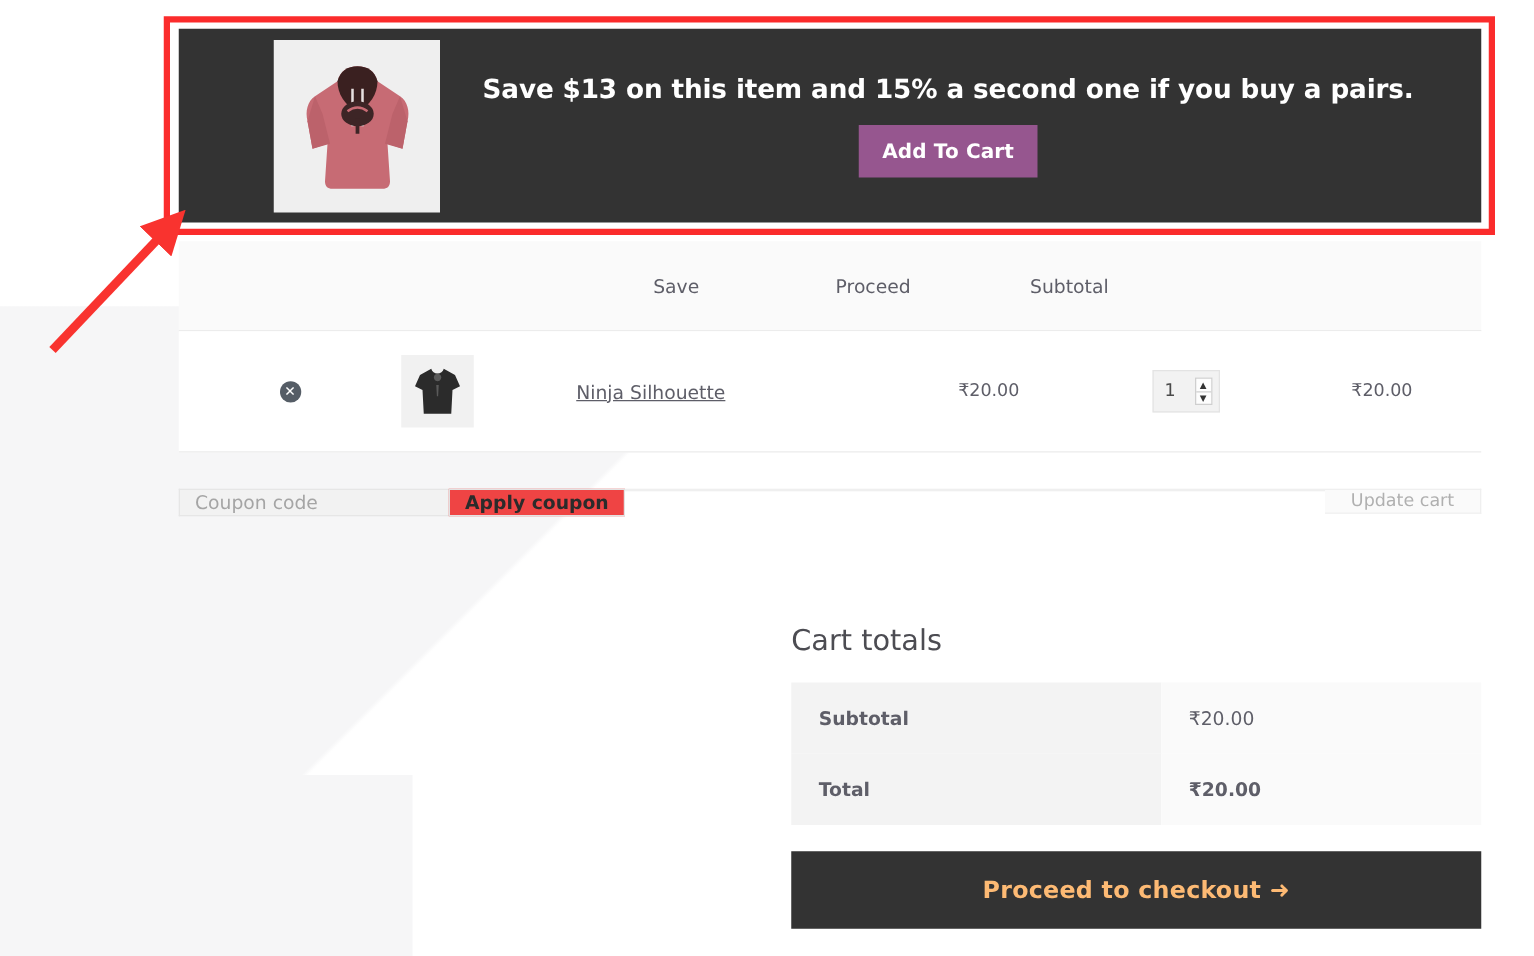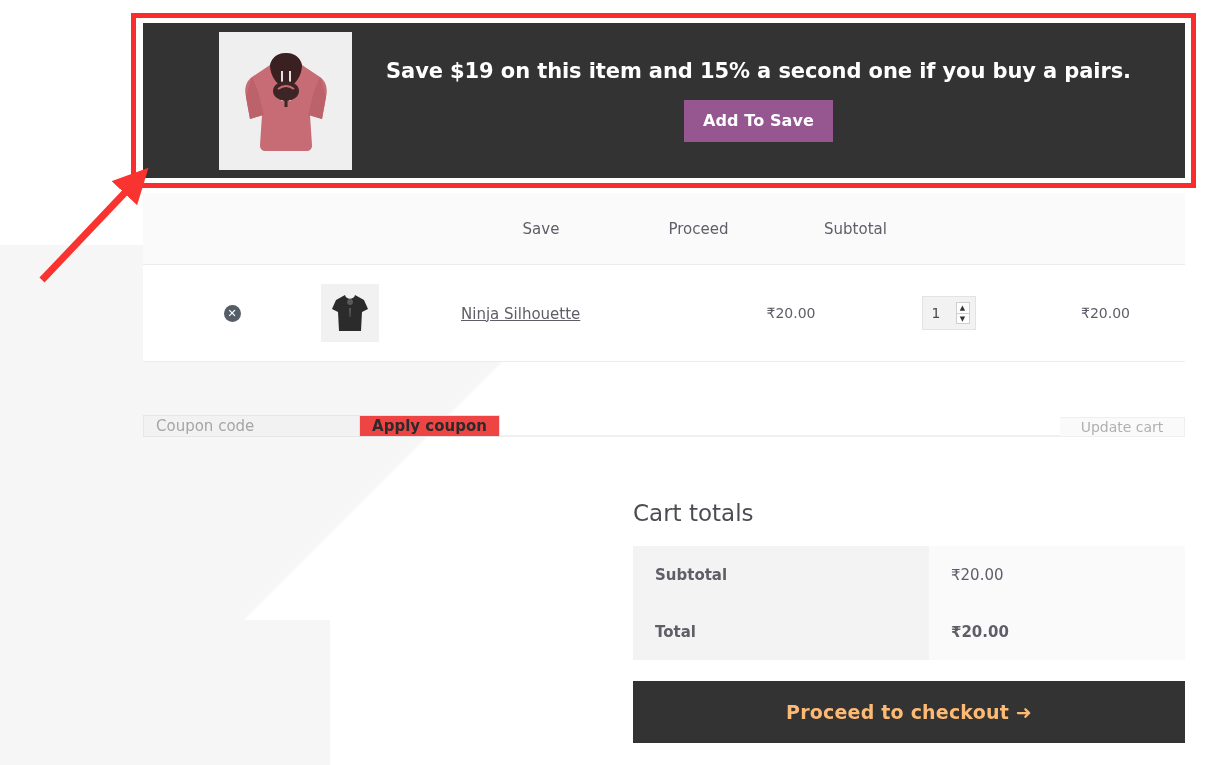--- a/index.html
+++ b/index.html
@@ -218,21 +218,21 @@
   .qty-spin span:first-child { border-bottom: 1px solid #cfcfcf; }
 
   
   .coupon-row {
     position: absolute;
     left: 143px;
     top: 391px;
     width: 1042px;
     height: 46px;
     display: flex;
-    align-items: flex-end;
+    align-items: flex-start;
   }
   .coupon-input {
     width: 216px;
     background: #f2f2f2;
     border: 1px solid #e6e6e6;
     border-right: none;
     box-sizing: border-box;
     font-family: inherit;
     font-size: 15px;
     color: #9a9a9a;
@@ -340,22 +340,22 @@
         <path d="M44 26 L44 56 M52 26 L52 56" stroke="#e8e0e0" stroke-width="2"></path>
         <ellipse cx="48" cy="46" rx="13" ry="10" fill="#3d2526"></ellipse>
         <path d="M40 44 q8 -6 16 0" stroke="#c76b74" stroke-width="2" fill="none"></path>
         <path d="M48 50 l0 12" stroke="#3d2526" stroke-width="3"></path>
         <path d="M14 32 L8 52 L12 74 L26 70 L20 46 Z" fill="#bc626b"></path>
         <path d="M82 32 L88 52 L84 74 L70 70 L76 46 Z" fill="#bc626b"></path>
       </svg>
     </div>
 
     <div class="promo-body">
-      <p class="promo-text">Save $19 on this item and 15% a second one if you buy a pairs.</p>
-      <button class="promo-btn">Add To Save</button>
+      <p class="promo-text">Save $13 on this item and 15% a second one if you buy a pairs.</p>
+      <button class="promo-btn">Add To Cart</button>
     </div>
   </div>
 
   <div class="cart-table">
 
     <div class="cart-head">
       <div class="th c-remove"></div>
       <div class="th c-thumb"></div>
       <div class="th c-price">Save</div>
       <div class="th c-qty">Proceed</div>

